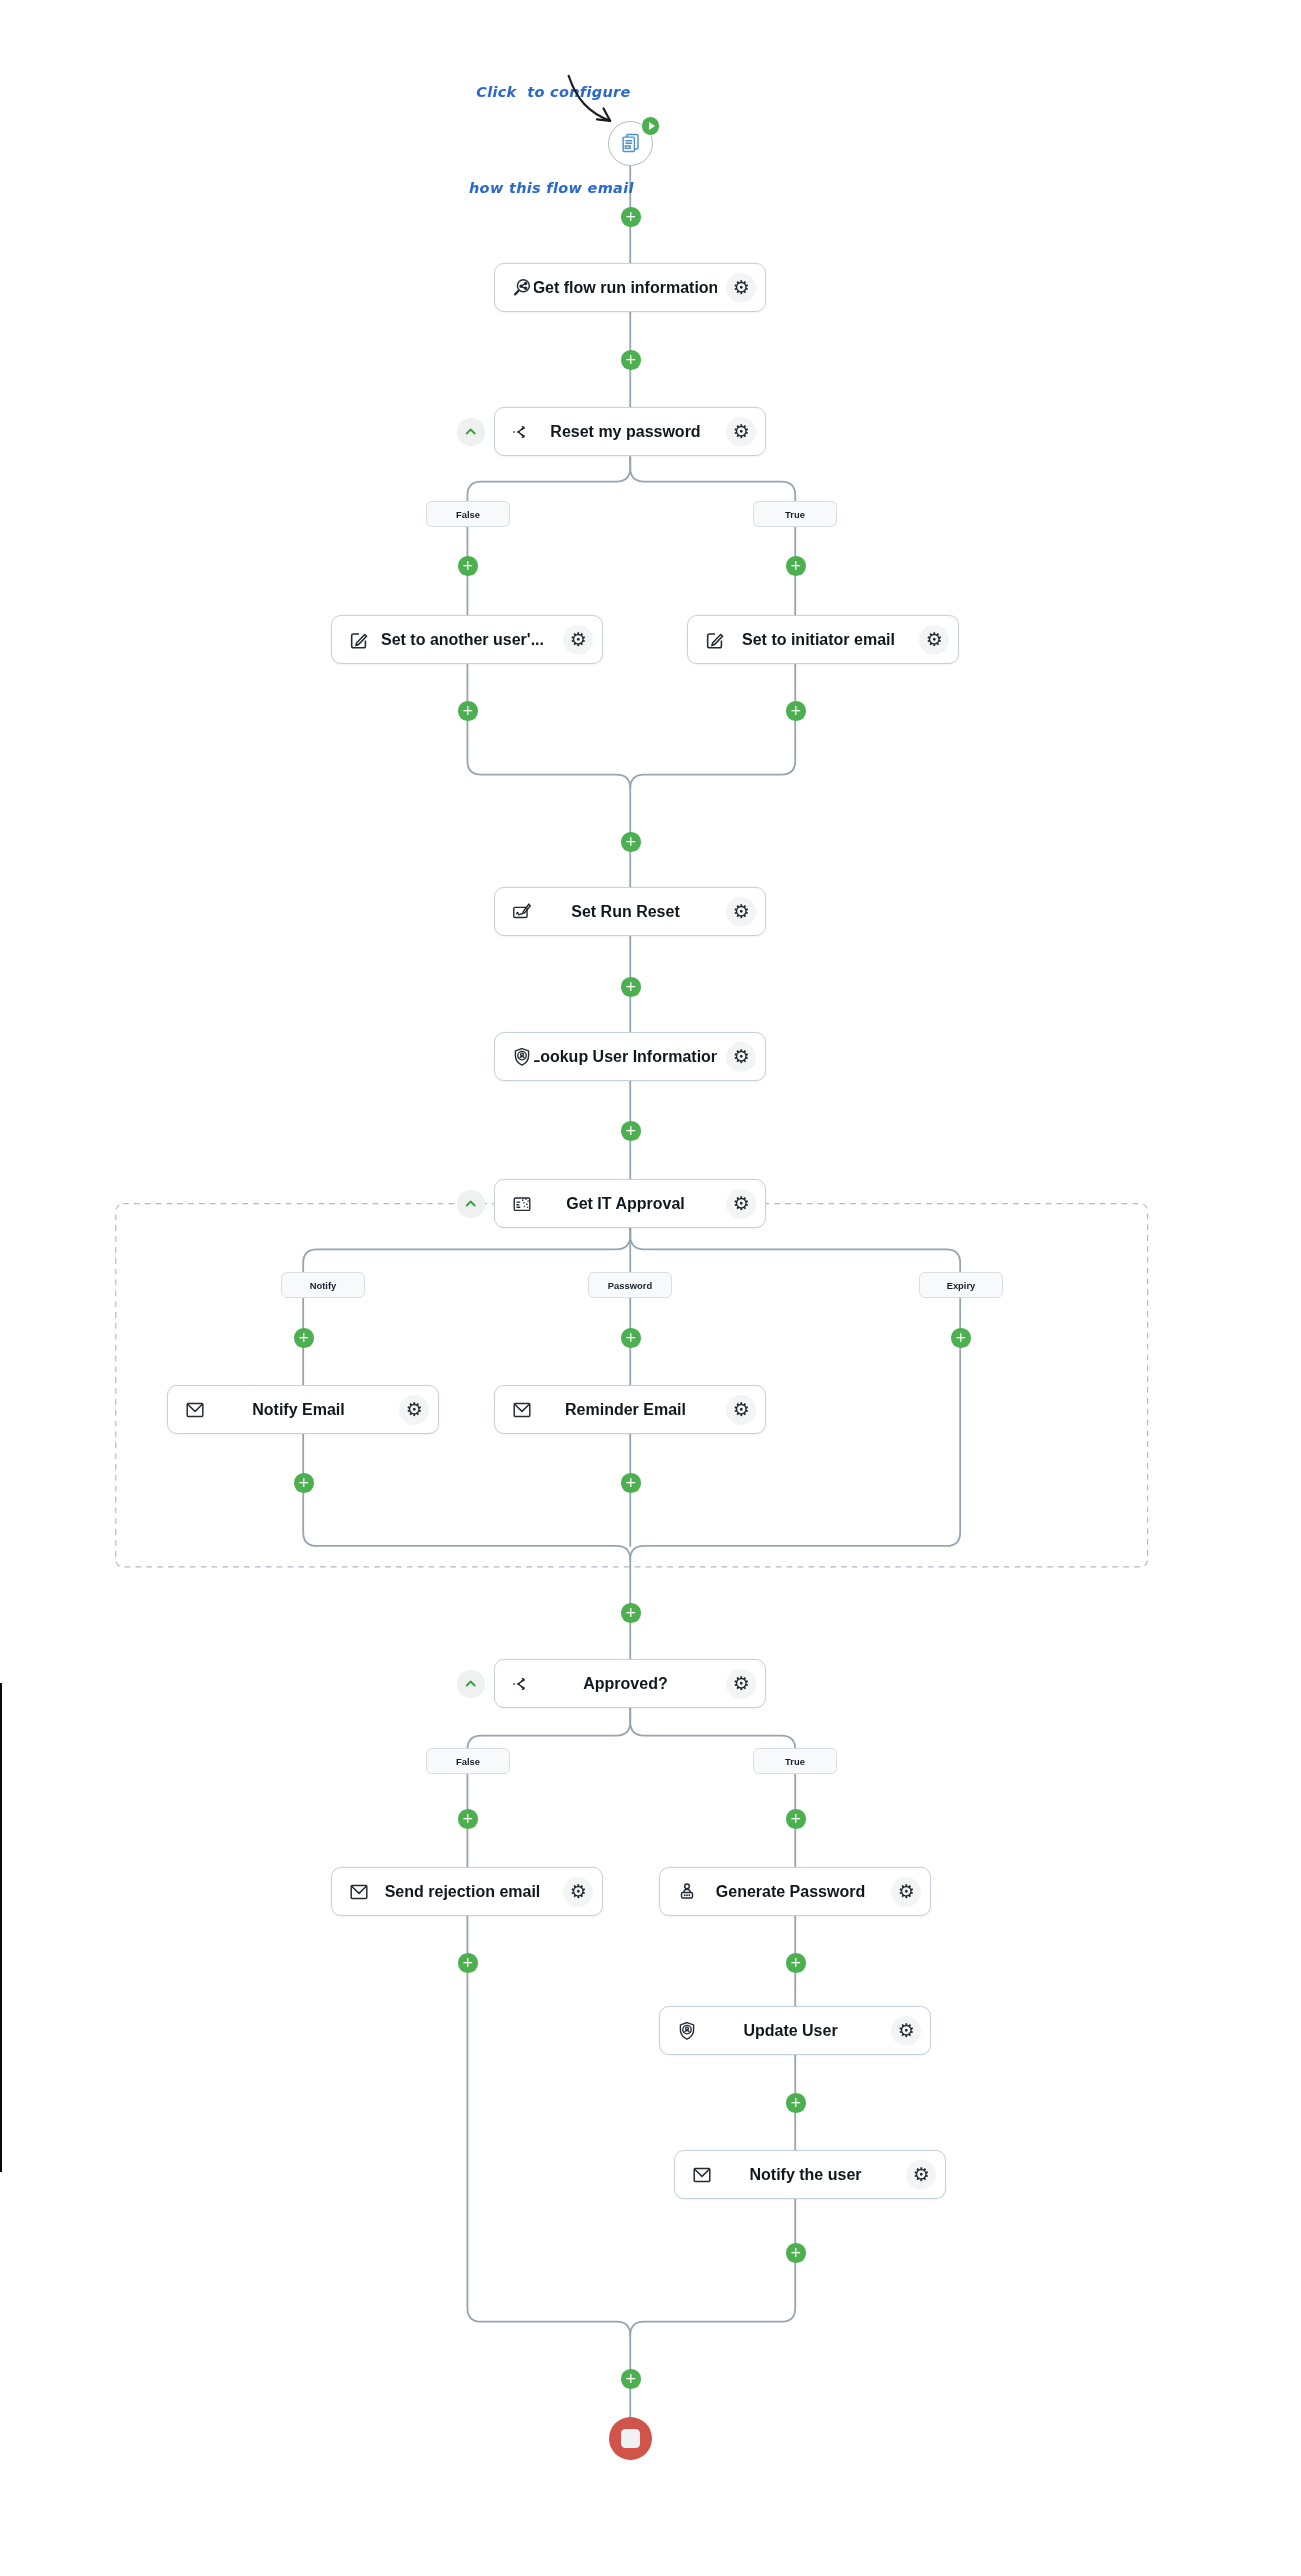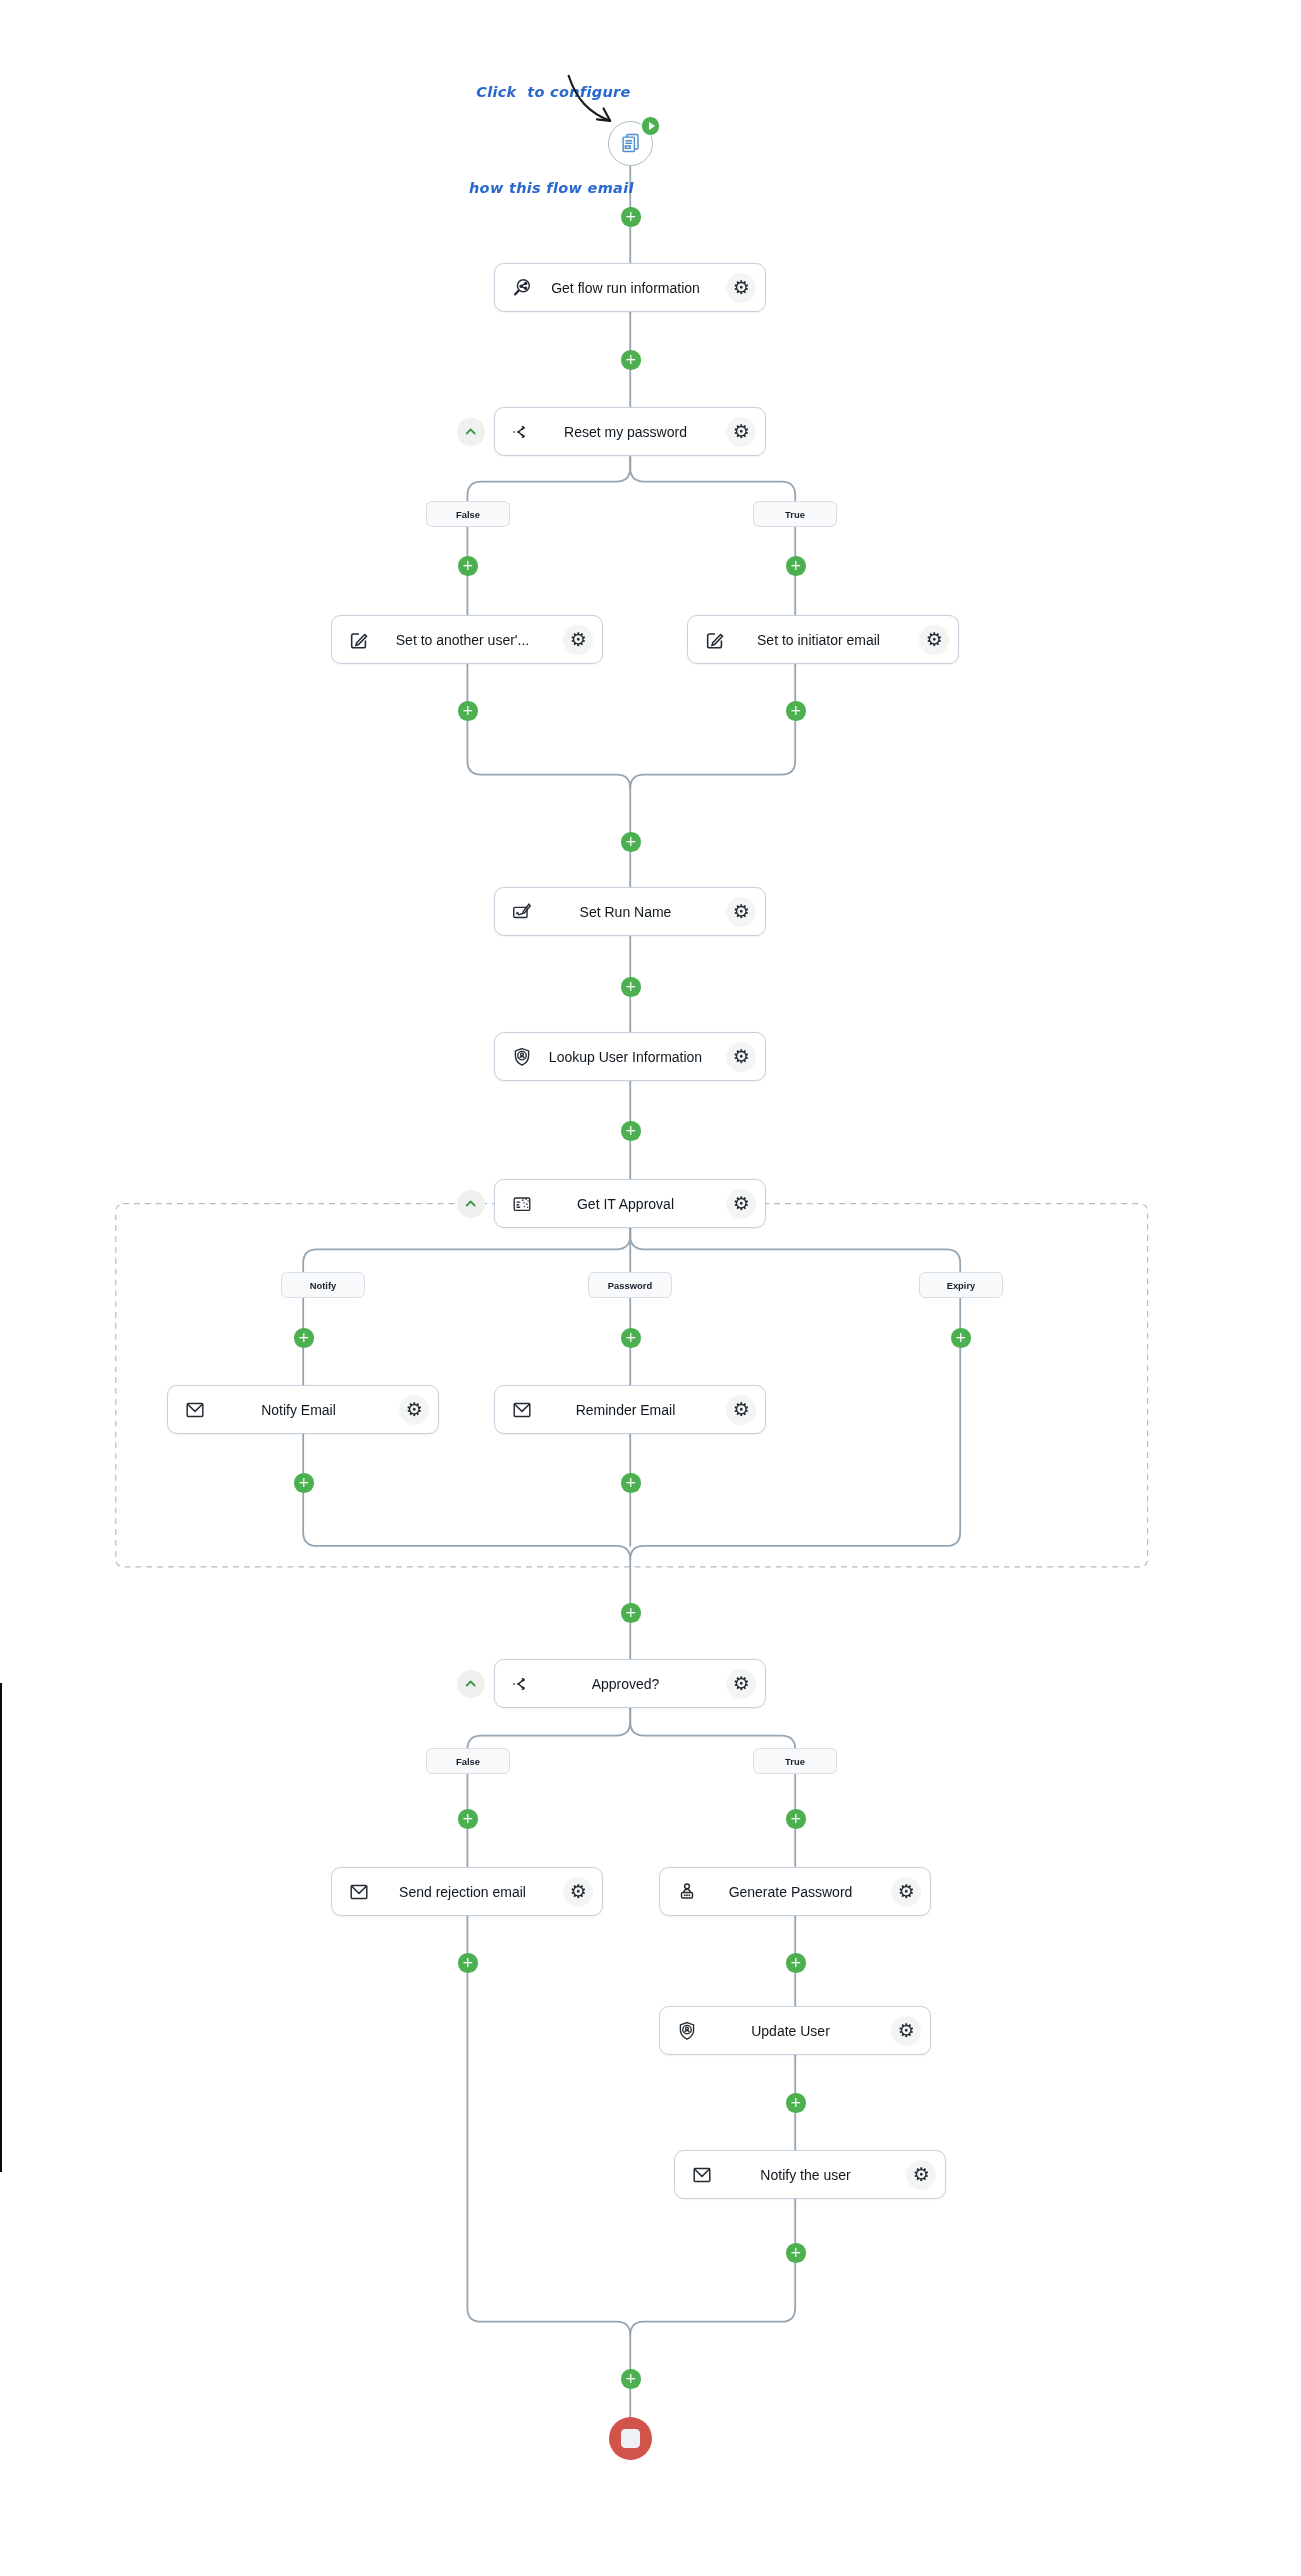--- a/index.html
+++ b/index.html
@@ -31,21 +31,21 @@
   .start .badge{position:absolute;left:32px;top:-5.8px;width:17.4px;height:17.4px;border-radius:50%;
     background:var(--accent-green);border:1.4px solid #fff;box-sizing:content-box;z-index:4;}
   .start .badge .tri{position:absolute;left:6.5px;top:4.3px;width:0;height:0;
     border-left:6.5px solid #fff;border-top:4.3px solid transparent;border-bottom:4.3px solid transparent;}
   .node{position:absolute;width:272px;height:49px;box-sizing:border-box;background:#fff;
     border:1.1px solid var(--node-border);border-radius:10px;z-index:3;
     box-shadow:0 0.7px 2.2px rgba(16,24,40,.06);}
   .n-icon{position:absolute;left:16px;top:50%;transform:translateY(-50%);width:22px;height:22px;}
   .n-icon svg{width:22px;height:22px;display:block;}
   .n-label{position:absolute;left:39px;right:48px;top:0;height:100%;display:flex;
-    align-items:center;justify-content:center;font-size:14px;font-weight:400;color:#10181f;
+    align-items:center;justify-content:center;font-size:16px;font-weight:700;color:#10181f;
     white-space:nowrap;overflow:hidden;}
   .n-gear{position:absolute;right:8.7px;top:50%;transform:translateY(-50%);width:30px;height:30px;
     border-radius:50%;background:var(--gear-bg);display:flex;align-items:center;justify-content:center;
     color:var(--icon-ink);font-size:19px;line-height:1;cursor:pointer;font-family:"DejaVu Sans",sans-serif;}
   .collapse{position:absolute;width:27.5px;height:27.5px;border-radius:50%;background:#eff1f0;
     display:flex;align-items:center;justify-content:center;z-index:3;cursor:pointer;}
   .plus{position:absolute;width:19.5px;height:19.5px;border-radius:50%;background:var(--accent-green);
     color:#fff;font-size:13.8px;font-weight:400;text-align:center;line-height:19px;z-index:4;
     cursor:pointer;font-family:"DejaVu Sans",sans-serif;}
   .pill{position:absolute;width:84px;height:26px;box-sizing:border-box;background:var(--pill-bg);
@@ -162,21 +162,21 @@
       <span class="n-gear">⚙</span>
     </div>
     <div class="node" style="left: 494px; top: 887px;">
       <span class="n-icon">
         <svg viewBox="0 0 24 24" fill="none" stroke="#242b33" stroke-width="1.5">
           <rect x="3" y="7" width="14.5" height="11" rx="1.2"></rect>
           <path d="M5.8 14.5 c.8 -2.6 2 -2.6 2.1 -.4 c.1 1.5 1.3 1.2 2.2 .2 c.7 -.8 1.5 -.4 2.2 .2"></path>
           <path d="M19.5 3.5 l1.5 2 L14.8 13 l-2 .6 .5 -2z"></path>
         </svg>
       </span>
-      <span class="n-label">Set Run Name</span>
+      <span class="n-label">Set Run Reset</span>
       <span class="n-gear">⚙</span>
     </div>
     <div class="node" style="left: 494px; top: 1032px;">
       <span class="n-icon">
         <svg viewBox="0 0 24 24" fill="none" stroke="#242b33" stroke-width="1.5">
           <path d="M12 2.8 L19.2 5.4 V10.6 C19.2 15.8 15.8 19 12 20.8 C8.2 19 4.8 15.8 4.8 10.6 V5.4 Z"></path>
           <circle cx="12" cy="10.5" r="4.6"></circle>
           <circle cx="12" cy="9.3" r="1.5"></circle>
           <path d="M9.3 13.6 c.6 -1.5 1.5 -2.1 2.7 -2.1 s2.1 .6 2.7 2.1"></path>
         </svg>

